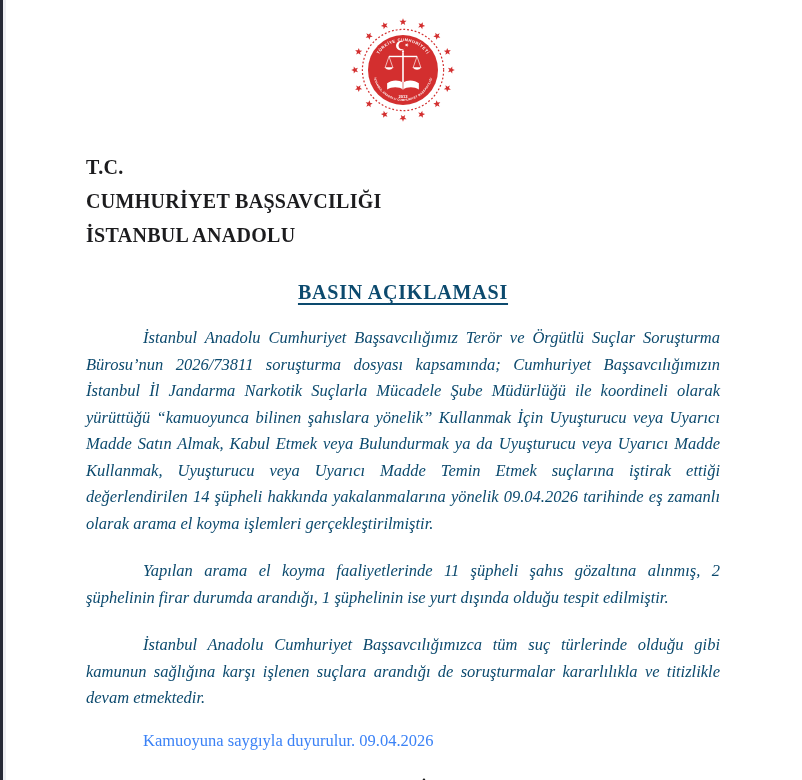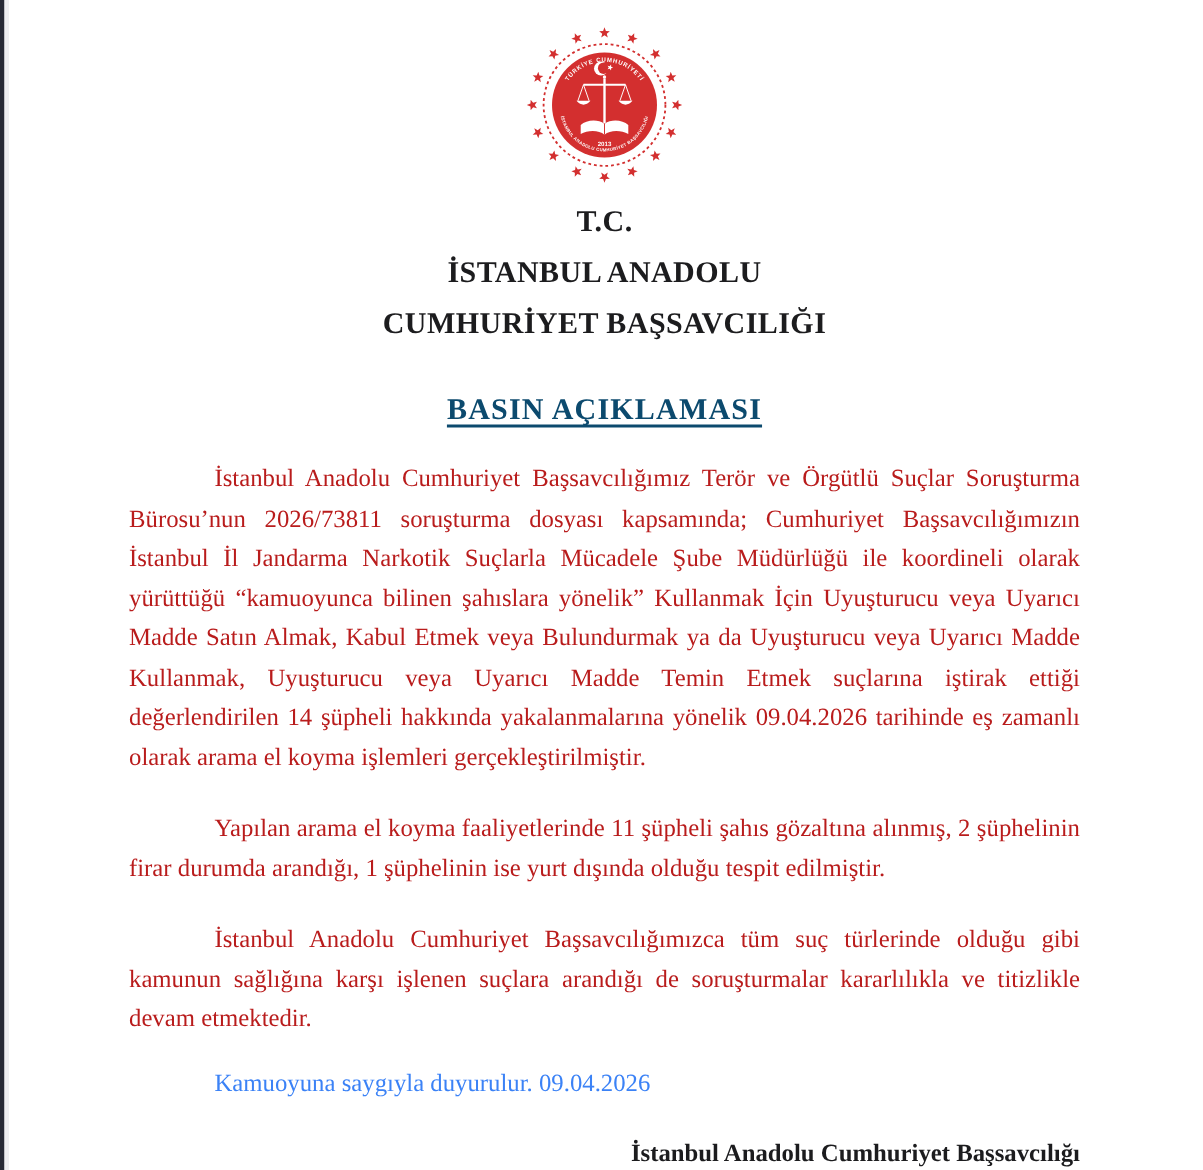--- a/index.html
+++ b/index.html
@@ -18,45 +18,47 @@
     position: absolute; left: 3px; top: 0; width: 3px; height: 100%;
     background: #eeeef2; z-index: 5;
   }
   .page {
     width: 802px; height: 780px;
     padding: 14px 82px 0 86px;
   }
   .logo-wrap { text-align: center; }
   .logo { width: 112px; height: 112px; display: inline-block; }
   .letterhead {
-    text-align: center;
+    margin-top: 20px;
+    text-align: left;
     font-weight: bold;
     color: #1c1c1e;
     font-size: 20px;
     line-height: 34px;
     letter-spacing: 0.3px;
   }
   .press-title {
     margin-top: 29px;
     text-align: center;
     font-weight: bold;
     color: #0c4a6e;
     font-size: 20px;
     letter-spacing: 0.8px;
     text-decoration: underline;
     text-decoration-thickness: 2px;
     text-underline-offset: 4px;
   }
   .para {
     margin-top: 21px;
-    color: #b91c1c;
+    color: #0c4a6e;
     font-size: 16.5px;
     line-height: 26.5px;
     text-align: justify;
     text-indent: 57px;
+    font-style: italic;
   }
   .para + .para { }
   .closing {
     margin-top: 16px;
     color: #3b82f6;
     font-size: 16.5px;
     line-height: 26.5px;
     text-indent: 57px;
   }
   .signature {
@@ -136,22 +138,22 @@
         <path d="M60,73.5 C55,69.8 47,70.8 43,74.2 L43,80.8 C48,77.8 56,77.8 60,81.2 C64,77.8 72,77.8 77,80.8 L77,74.2 C73,70.8 65,69.8 60,73.5 Z" fill="#ffffff"></path>
         <line x1="60" y1="73.5" x2="60" y2="81.2" stroke="#d32f2f" stroke-width="0.7"></line>
       </g>
 
       <text x="60" y="89.5" font-size="4.4" font-weight="bold" fill="#ffffff" text-anchor="middle">2013</text>
     </svg>
   </div>
 
   <div class="letterhead">
     <div>T.C.</div>
+    <div>CUMHURİYET BAŞSAVCILIĞI</div>
     <div>İSTANBUL ANADOLU</div>
-    <div>CUMHURİYET BAŞSAVCILIĞI</div>
   </div>
 
   <div class="press-title">BASIN AÇIKLAMASI</div>
 
   <p class="para">İstanbul Anadolu Cumhuriyet Başsavcılığımız Terör ve Örgütlü Suçlar Soruşturma Bürosu’nun 2026/73811 soruşturma dosyası kapsamında; Cumhuriyet Başsavcılığımızın İstanbul İl Jandarma Narkotik Suçlarla Mücadele Şube Müdürlüğü ile koordineli olarak yürüttüğü “kamuoyunca bilinen şahıslara yönelik” Kullanmak İçin Uyuşturucu veya Uyarıcı Madde Satın Almak, Kabul Etmek veya Bulundurmak ya da Uyuşturucu veya Uyarıcı Madde Kullanmak, Uyuşturucu veya Uyarıcı Madde Temin Etmek suçlarına iştirak ettiği değerlendirilen 14 şüpheli hakkında yakalanmalarına yönelik 09.04.2026 tarihinde eş zamanlı olarak arama el koyma işlemleri gerçekleştirilmiştir.</p>
 
   <p class="para">Yapılan arama el koyma faaliyetlerinde 11 şüpheli şahıs gözaltına alınmış, 2 şüphelinin firar durumda arandığı, 1 şüphelinin ise yurt dışında olduğu tespit edilmiştir.</p>
 
   <p class="para">İstanbul Anadolu Cumhuriyet Başsavcılığımızca tüm suç türlerinde olduğu gibi kamunun sağlığına karşı işlenen suçlara arandığı de soruşturmalar kararlılıkla ve titizlikle devam etmektedir.</p>
 

